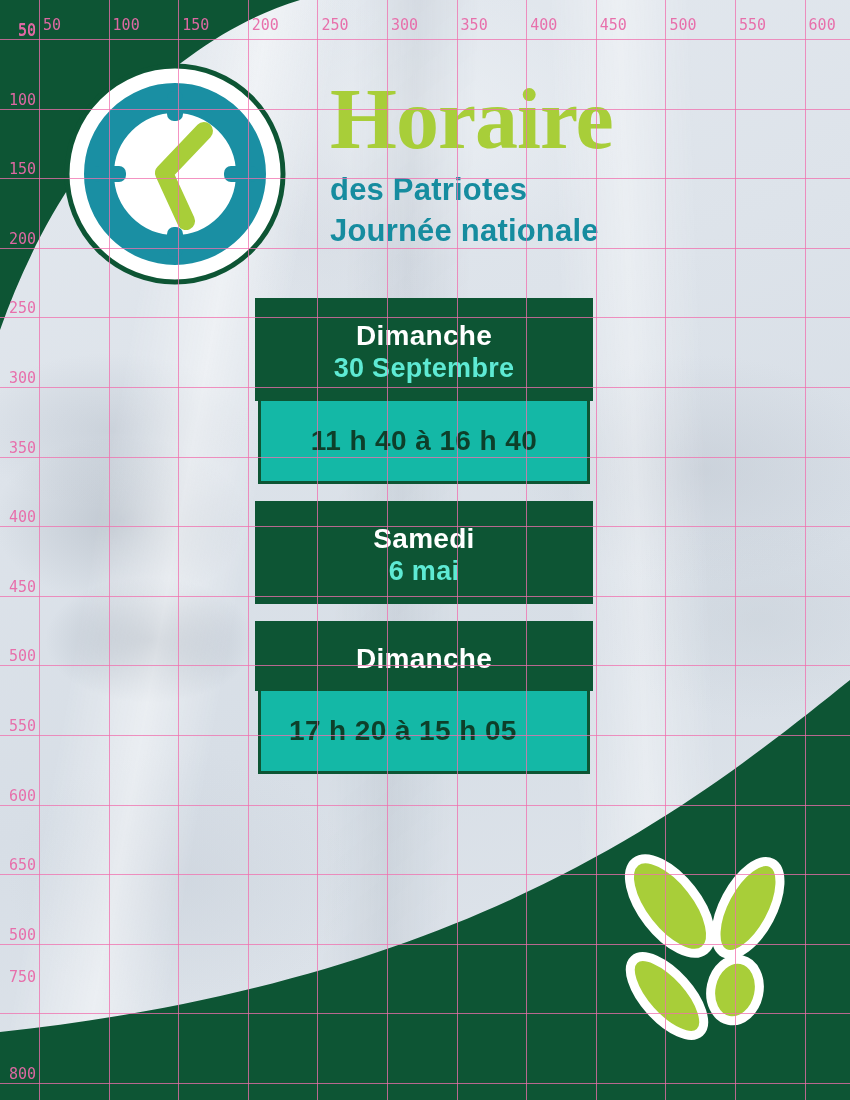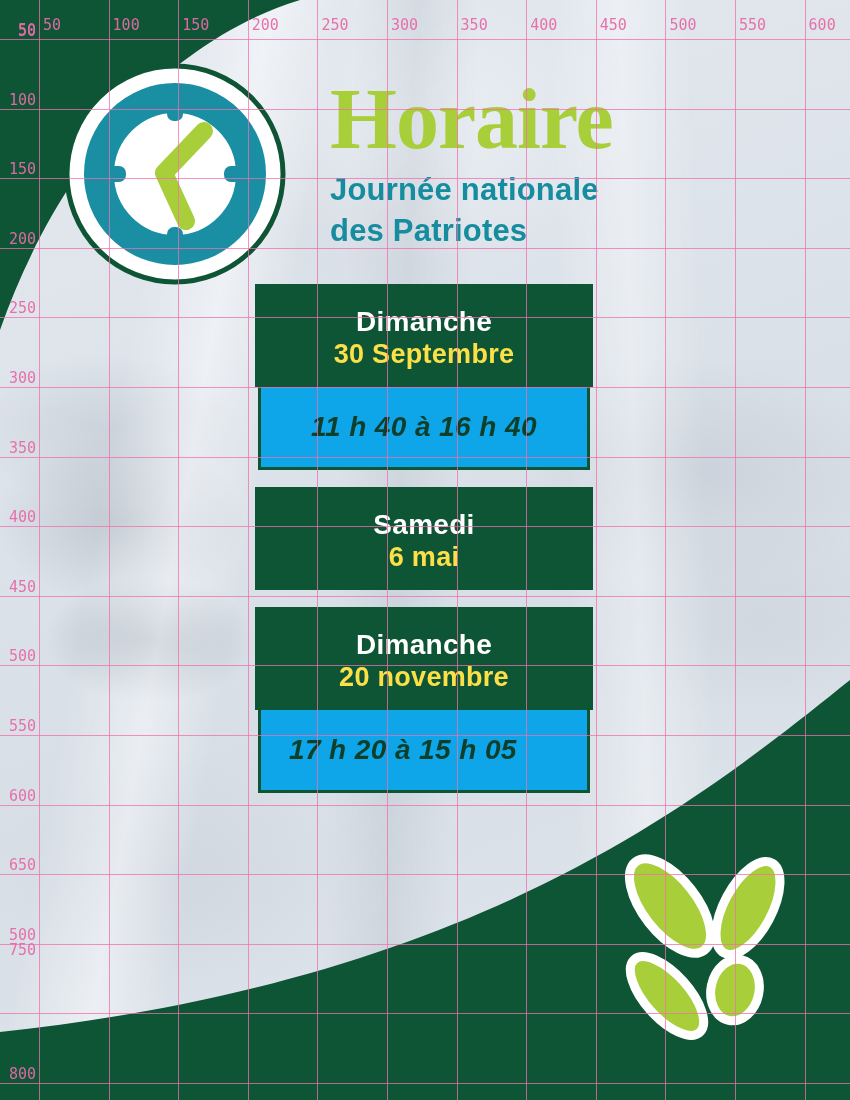--- a/index.html
+++ b/index.html
@@ -98,57 +98,56 @@
     color: #168c9f;
     margin: 10px 0 0 0;
     letter-spacing: .2px;
   }
   .poster-subtitle .sub-line { display: block; }
 
   
   .cards {
     position: absolute;
     left: 255px;
-    top: 284px;
+    top: 298px;
     width: 338px;
   }
   .card {
     margin-bottom: 17px;
   }
   .card-header {
     background: #0d5534;
     padding: 22px 8px 16px 8px;
     text-align: center;
   }
   .card-day {
     display: block;
     color: #ffffff;
     font-size: 28px;
     font-weight: bold;
     line-height: 1.16;
     letter-spacing: .3px;
   }
   .card-date {
     display: block;
-    color: #fde047;
+    color: #5eead4;
     font-size: 27px;
     font-weight: bold;
     line-height: 1.2;
     letter-spacing: .3px;
   }
   .card-time-box {
-    background: #0ea5e9;
+    background: #14b8a6;
     border: 3px solid #0d5534;
     border-top: none;
     margin: 0 3px;
     height: 80px;
     display: flex;
     align-items: center;
     justify-content: center;
-    font-style: italic;
   }
   .card-time {
     color: #0d3f2a;
     font-size: 28px;
     font-weight: bold;
     letter-spacing: .4px;
     line-height: 1;
   }
   .card-time-box.align-left {
     justify-content: flex-start;
@@ -207,22 +206,22 @@
       <rect x="103" y="164" width="16" height="30" rx="7" fill="#1a8fa3"></rect>
       <rect x="28" y="103" width="34" height="16" rx="7" fill="#1a8fa3"></rect>
       <rect x="160" y="103" width="34" height="16" rx="7" fill="#1a8fa3"></rect>
       <path d="M 140 68 L 100 110 L 122 158" fill="none" stroke="#a8ce39" stroke-width="18" stroke-linecap="round" stroke-linejoin="round"></path>
     </svg>
   </div>
 
   <div class="title-block">
     <h1 class="poster-title">Horaire</h1>
     <p class="poster-subtitle">
+      <span class="sub-line">des Patriotes</span>
       <span class="sub-line">Journée nationale</span>
-      <span class="sub-line">des Patriotes</span>
     </p>
   </div>
 
   <div class="cards">
 
     <div class="card">
       <div class="card-header">
         <span class="card-day">Dimanche</span>
         <span class="card-date">30 Septembre</span>
       </div>
@@ -234,21 +233,20 @@
     <div class="card">
       <div class="card-header">
         <span class="card-day">Samedi</span>
         <span class="card-date">6 mai</span>
       </div>
     </div>
 
     <div class="card">
       <div class="card-header">
         <span class="card-day">Dimanche</span>
-        <span class="card-date">20 novembre</span>
       </div>
       <div class="card-time-box align-left">
         <span class="card-time">17 h 20 à 15 h 05</span>
       </div>
     </div>
 
   </div>
 
   <div class="butterfly">
     <svg viewBox="0 0 190 210" width="190" height="210" aria-hidden="true">
@@ -309,18 +307,18 @@
       <div class="grid-label v-lab-inner" style="left: 36px; top: 656.4px;">500</div>
       <div class="grid-line-h" style="top: 735px;"></div>
       <div class="grid-label v-lab-inner" style="left: 36px; top: 726px;">550</div>
       <div class="grid-line-h" style="top: 804.6px;"></div>
       <div class="grid-label v-lab-inner" style="left: 36px; top: 795.6px;">600</div>
       <div class="grid-line-h" style="top: 874.2px;"></div>
       <div class="grid-label v-lab-inner" style="left: 36px; top: 865.2px;">650</div>
       <div class="grid-line-h" style="top: 943.8px;"></div>
       <div class="grid-label v-lab-inner" style="left: 36px; top: 934.8px;">500</div>
       <div class="grid-line-h" style="top: 1013.4px;"></div>
-      <div class="grid-label v-lab-inner" style="left: 36px; top: 950px;">750</div>
+      <div class="grid-label v-lab-inner" style="left: 36px; top: 977px;">750</div>
       <div class="grid-line-h" style="top: 1083px;"></div>
       <div class="grid-label v-lab-inner" style="left: 36px; top: 1074px;">800</div>
     </div>
 
 </div>
 
 </body></html>

